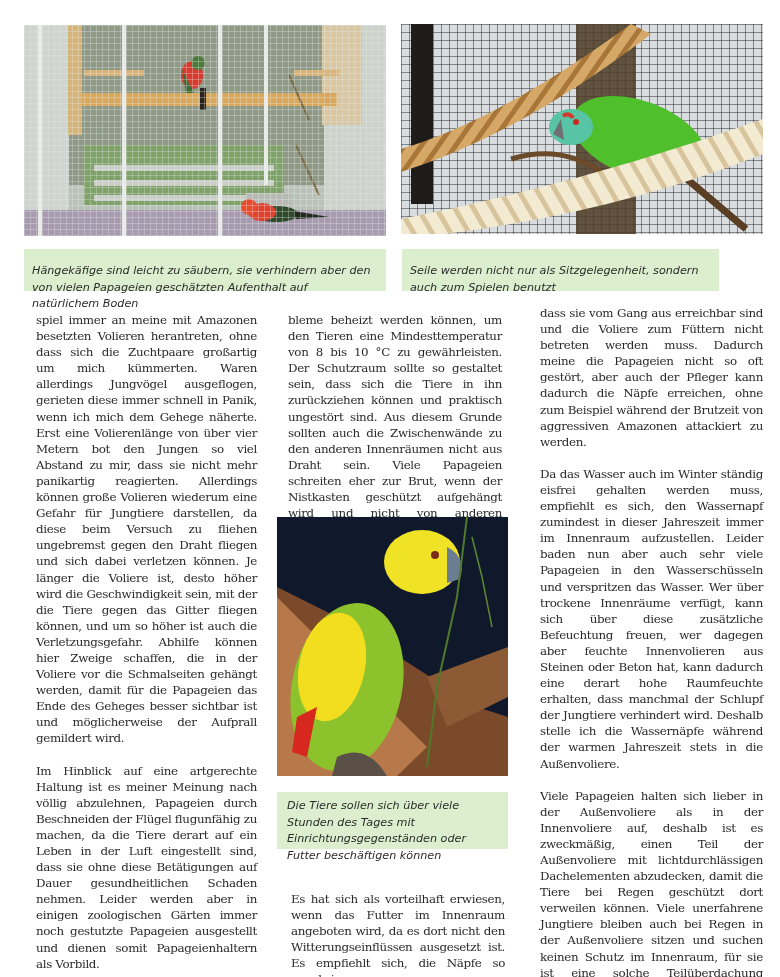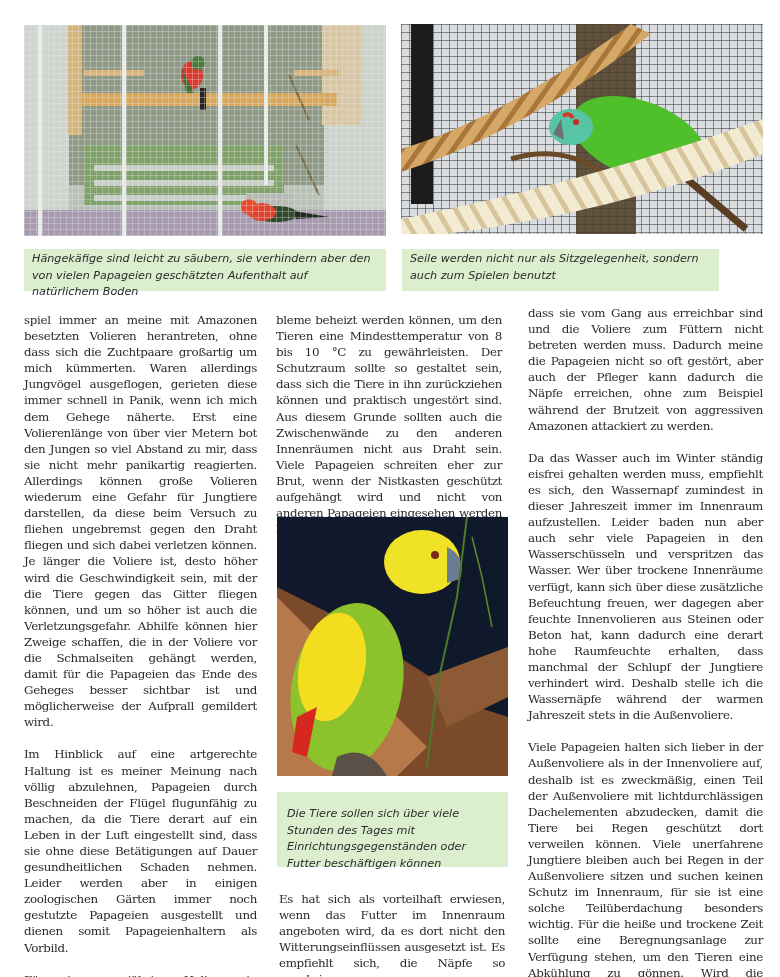--- a/index.html
+++ b/index.html
@@ -4,27 +4,27 @@
 <style>
   html, body { margin:0; padding:0; }
   body {
     width:780px; height:977px; background:#ffffff; position:relative; overflow:hidden;
     font-family:"DejaVu Serif", "Liberation Serif", serif; color:#2a2a2a;
   }
   .photo { position:absolute; overflow:hidden; }
   .caption {
     position:absolute; background:#dbefcf; color:#2b2b2b;
     font-family:"DejaVu Sans", "Liberation Sans", sans-serif; font-style:italic;
-    font-size:11.2px; line-height:16.5px; padding:2px 8px; box-sizing:border-box;
+    font-size:11.2px; line-height:16.5px; padding:14px 8px; box-sizing:border-box;
   }
   .col {
     position:absolute; font-size:11.9px; line-height:16.1px; text-align:justify;
     font-family:"DejaVu Serif", "Liberation Serif", serif; letter-spacing:-0.35px;
   }
-  .col p { margin:0 0 16px 0; }
+  .col p { margin:0 0 16px 12px; }
   .col p:last-child { margin-bottom:0; }
 </style>
 </head>
 <body>
 
 <div class="photo" style="left:24px;top:25px;width:362px;height:211px;">
   <svg width="362" height="211" viewBox="0 0 362 211">
     <defs>
       <pattern id="meshA" width="6" height="6" patternUnits="userSpaceOnUse">
         <path d="M0 0H6M0 0V6" stroke="#e9ecea" stroke-width="0.8" fill="none"></path>
@@ -119,21 +119,21 @@
     <path d="M20 200 L40 190 L30 240 L15 235 Z" fill="#d6281e"></path>
     <ellipse cx="145" cy="45" rx="38" ry="32" fill="#f0e224"></ellipse>
     <circle cx="158" cy="38" r="4" fill="#7a2a18"></circle>
     <path d="M170 30 Q190 40 183 62 L170 66 Z" fill="#6b7d90"></path>
     <path d="M190 0 L180 80 L160 170 L150 250" stroke="#4f7a2a" stroke-width="2" fill="none"></path>
     <path d="M195 20 L205 60 L215 110" stroke="#5a8a2c" stroke-width="1.5" fill="none"></path>
     <path d="M60 240 Q90 225 110 259 L55 259 Z" fill="#5a5048"></path>
   </svg>
 </div>
 
-<div class="caption" style="left:277px;top:792px;width:231px;height:75px;padding:14px 10px;">Die Tiere sollen sich über viele Stunden des Tages mit Einrichtungsgegenständen oder Futter beschäftigen können</div>
+<div class="caption" style="left:277px;top:792px;width:231px;height:57px;padding:6px 10px;">Die Tiere sollen sich über viele Stunden des Tages mit Einrichtungsgegenständen oder Futter beschäftigen können</div>
 
 <div class="col" style="left:279px;top:891px;width:226px;">
   <p>Es hat sich als vorteilhaft erwiesen, wenn das Futter im Innenraum angeboten wird, da es dort nicht den Witterungseinflüssen ausgesetzt ist. Es empfiehlt sich, die Näpfe so anzubringen,</p>
 </div>
 
 <div class="col" style="left:528px;top:305px;width:235px;">
   <p>dass sie vom Gang aus erreichbar sind und die Voliere zum Füttern nicht betreten werden muss. Dadurch meine die Papageien nicht so oft gestört, aber auch der Pfleger kann dadurch die Näpfe erreichen, ohne zum Beispiel während der Brutzeit von aggressiven Amazonen attackiert zu werden.</p>
   <p>Da das Wasser auch im Winter ständig eisfrei gehalten werden muss, empfiehlt es sich, den Wassernapf zumindest in dieser Jahreszeit immer im Innenraum aufzustellen. Leider baden nun aber auch sehr viele Papageien in den Wasserschüsseln und verspritzen das Wasser. Wer über trockene Innenräume verfügt, kann sich über diese zusätzliche Befeuchtung freuen, wer dagegen aber feuchte Innenvolieren aus Steinen oder Beton hat, kann dadurch eine derart hohe Raumfeuchte erhalten, dass manchmal der Schlupf der Jungtiere verhindert wird. Deshalb stelle ich die Wassernäpfe während der warmen Jahreszeit stets in die Außenvoliere.</p>
   <p>Viele Papageien halten sich lieber in der Außenvoliere als in der Innenvoliere auf, deshalb ist es zweckmäßig, einen Teil der Außenvoliere mit lichtdurchlässigen Dachelementen abzudecken, damit die Tiere bei Regen geschützt dort verweilen können. Viele unerfahrene Jungtiere bleiben auch bei Regen in der Außenvoliere sitzen und suchen keinen Schutz im Innenraum, für sie ist eine solche Teilüberdachung besonders wichtig. Für die heiße und trockene Zeit sollte eine Beregnungsanlage zur Verfügung stehen, um den Tieren eine Abkühlung zu gönnen. Wird die Berieselungsanlage täglich zur gleichen Zeit eingeschaltet,</p>
 </div>

